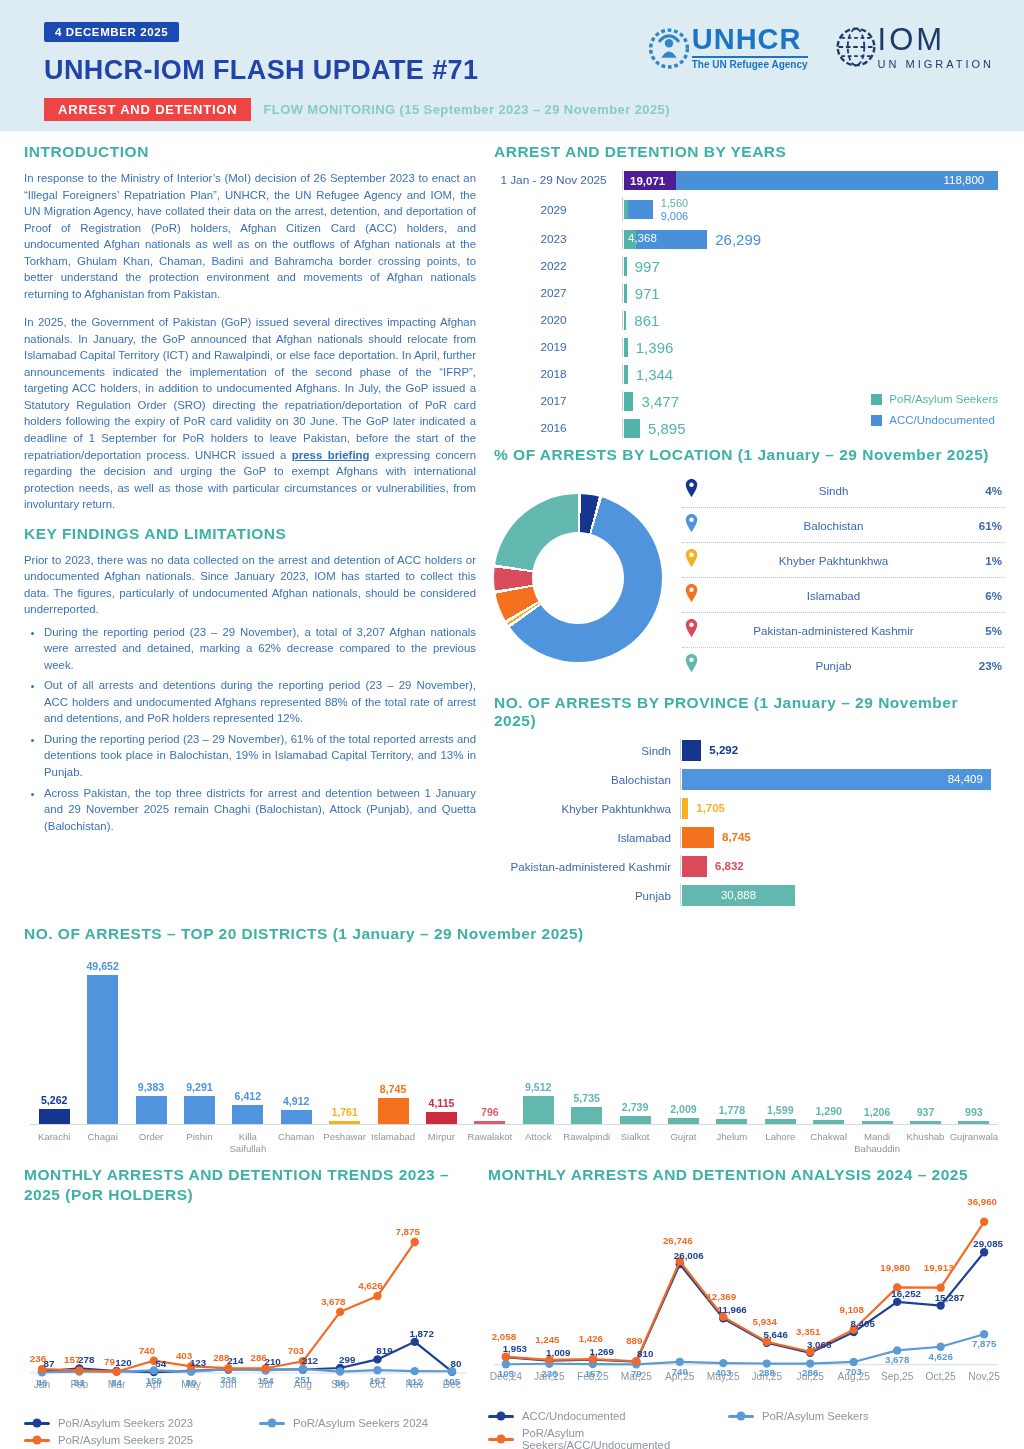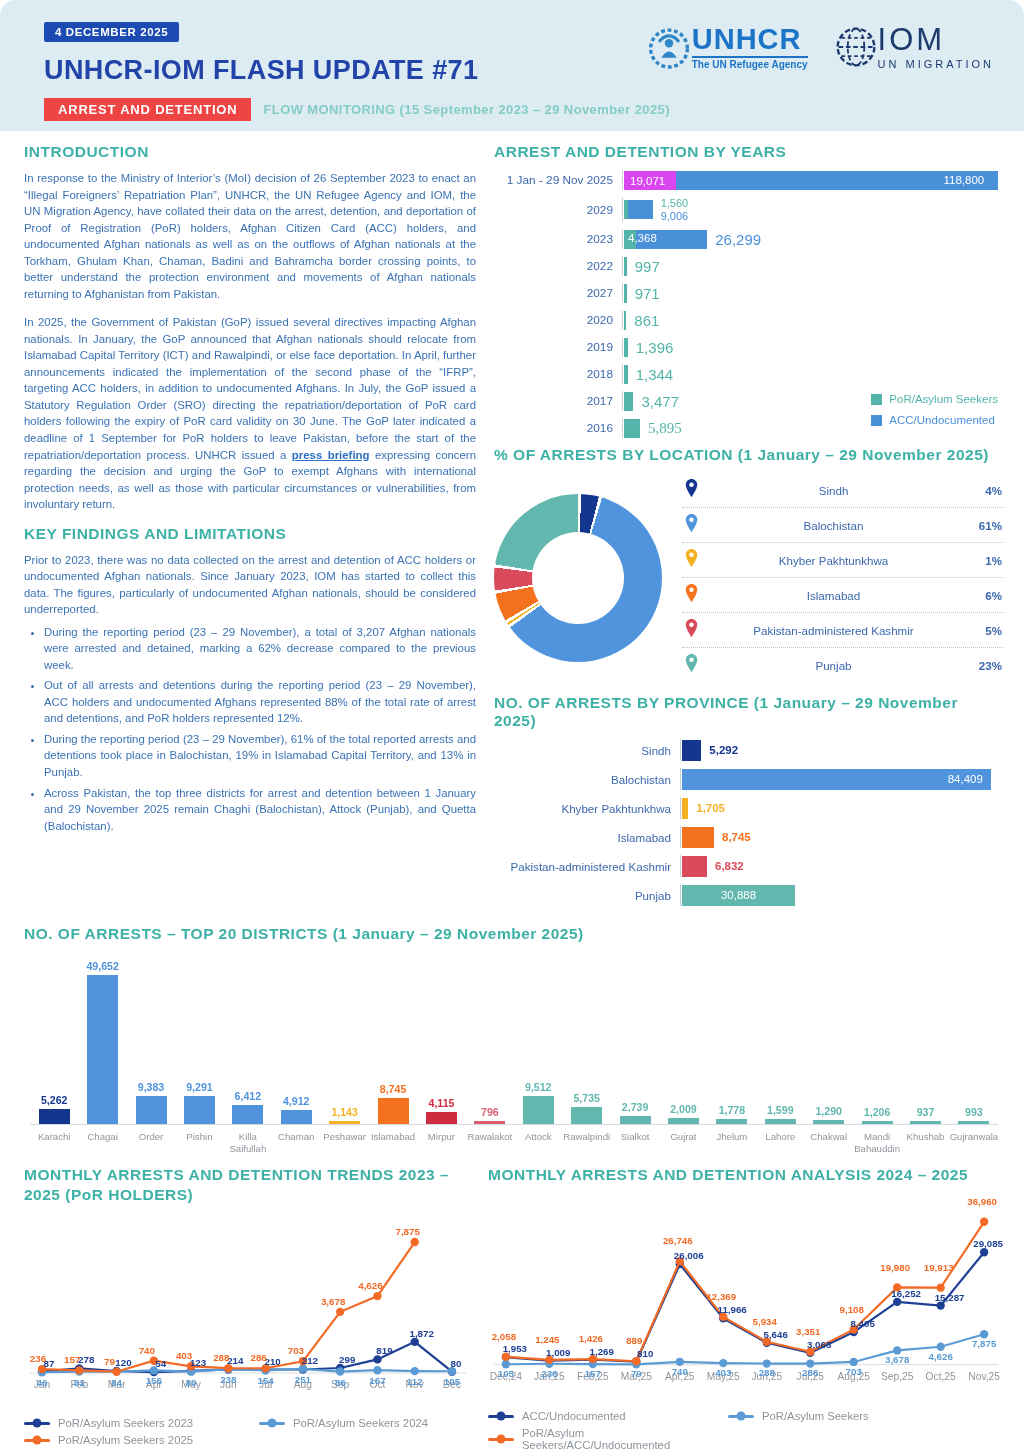--- a/index.html
+++ b/index.html
@@ -1,17 +1,17 @@
 <!DOCTYPE html>
 <html><head>
 <meta charset="utf-8">
 <style>
   * { box-sizing: border-box; margin: 0; padding: 0; }
   html,body { background:#fff; font-family:"Liberation Sans", sans-serif; }
-  .page { width:1024px; height:1449px; background:#fff; position:relative; overflow:hidden;border-radius:16px; }
+  .page { width:1024px; height:1449px; background:#fff; position:relative; overflow:hidden; }
 
   
   .header { background:#dcecf2; padding:22px 30px 10px 44px; position:relative; }
   .date-badge { display:inline-block; background:#1c4ab3; color:#fff; font-size:11.5px; font-weight:bold;
     letter-spacing:0.6px; padding:4px 11px; border-radius:2px; }
   .title { color:#2244a9; font-size:27px; font-weight:bold; letter-spacing:0.4px; margin:13px 0 12px; }
   .tag-row { display:flex; align-items:center; gap:12px; }
   .tag-badge { background:#ef4444; color:#fff; font-size:13px; font-weight:bold; letter-spacing:0.8px;
     padding:4px 14px; }
   .tag-caption { color:#85cdc4; font-size:13px; font-weight:bold; letter-spacing:0.4px; }
@@ -28,21 +28,21 @@
   .left-col { width:452px; flex:none; }
   .right-col { flex:1; min-width:0; }
   h2.sec { color:#3db1a6; font-size:15.5px; font-weight:bold; letter-spacing:0.5px; margin:0 0 9px; }
   .para { color:#3a72b5; font-size:11.4px; line-height:1.45; text-align:justify; margin-bottom:12px; }
   .para a { color:#2d6fc1; font-weight:bold; }
   .kf-list { margin:4px 0 0 20px; }
   .kf-list li { color:#3a72b5; font-size:11.4px; line-height:1.45; text-align:justify; margin-bottom:4px; }
 
   
   .ybar-row { display:flex; align-items:center; margin-bottom:7px; min-height:20px; }
-  .ybar-label { width:128px; flex:none; text-align:right; padding-right:9px; color:#3c68ad; font-size:11.8px; }
+  .ybar-label { width:128px; flex:none; text-align:center; padding-right:9px; color:#3c68ad; font-size:11.8px; }
   .ybar-track { flex:1; display:flex; align-items:center; position:relative; border-left:1px solid #c6d3da; padding-left:1px; min-height:20px; }
   .ybar-seg { height:19px; flex:none; }
   .ylab-in { color:#fff; font-size:11.5px; line-height:19px; padding:0 6px; white-space:nowrap; }
   .ylab-out { font-size:15px; margin-left:8px; white-space:nowrap; }
   .ylab-abs { position:absolute; left:5px; top:0; color:#fff; font-size:11.5px; line-height:19px; }
   .ystack { display:flex; flex-direction:column; margin-left:8px; font-size:11px; line-height:1.15; }
   .ychart { position:relative; margin-bottom:4px; }
   .ylegend { position:absolute; right:6px; bottom:12px; }
   .ylegend-item { display:flex; align-items:center; gap:7px; margin-top:9px; font-size:11.5px; }
   .sq { width:11px; height:11px; flex:none; }
@@ -151,21 +151,21 @@
           </ul>
       </section>
 
       <section class="right-col">
         <h2 class="sec">ARREST AND DETENTION BY YEARS</h2>
         <div class="ychart">
           <div>
               <div class="ybar-row">
                 <div class="ybar-label">1 Jan - 29 Nov 2025</div>
                 <div class="ybar-track">
-                  <div class="ybar-seg" style="width: 13.6221%; background: #d946ef;"><span class="ylab-in">19,071</span></div>
+                  <div class="ybar-seg" style="width: 13.6221%; background: #4c1d95; font-weight: bold;"><span class="ylab-in">19,071</span></div>
                   <div class="ybar-seg" style="width: 84.8571%; background: rgb(74, 144, 217); position: relative;">
                     <span class="ylab-in" style="position: absolute; right: 8px; top: 0px;">118,800</span>
                   </div>
                 </div>
               </div>
               <div class="ybar-row">
                 <div class="ybar-label">2029</div>
                 <div class="ybar-track">
                   <div class="ybar-seg" style="width: 1.11429%; background: rgb(83, 181, 169);"></div>
                   <div class="ybar-seg" style="width: 6.43286%; background: rgb(74, 144, 217);"></div>
@@ -223,21 +223,21 @@
                 <div class="ybar-label">2017</div>
                 <div class="ybar-track">
                   <div class="ybar-seg" style="width: 2.48357%; background: rgb(83, 181, 169);"></div>
                   <span class="ylab-out" style="color: rgb(83, 181, 169);">3,477</span>
                 </div>
               </div>
               <div class="ybar-row">
                 <div class="ybar-label">2016</div>
                 <div class="ybar-track">
                   <div class="ybar-seg" style="width: 4.21071%; background: rgb(83, 181, 169);"></div>
-                  <span class="ylab-out" style="color: rgb(83, 181, 169); font-family: Liberation Serif, serif;">5,895</span>
+                  <span class="ylab-out" style="color: rgb(83, 181, 169);">5,895</span>
                 </div>
               </div>
             </div>
           <div class="ylegend">
               <div class="ylegend-item">
                 <span class="sq" style="background: rgb(83, 181, 169);"></span>
                 <span style="color: rgb(83, 181, 169);">PoR/Asylum Seekers</span>
               </div>
               <div class="ylegend-item">
                 <span class="sq" style="background: rgb(74, 144, 217);"></span>
@@ -398,21 +398,21 @@
         <div class="dcol">
           <div class="dplot">
             <div class="dval" style="color: rgb(79, 148, 221);">4,912</div>
             <div class="dbar" style="height: 14.736px; background: rgb(79, 148, 221);"></div>
           </div>
           <div class="dbase"></div>
           <div class="dcat">Chaman</div>
         </div>
         <div class="dcol">
           <div class="dplot">
-            <div class="dval" style="color: rgb(244, 178, 35);">1,143</div>
+            <div class="dval" style="color: rgb(244, 178, 35);">1,761</div>
             <div class="dbar" style="height: 3.429px; background: rgb(244, 178, 35);"></div>
           </div>
           <div class="dbase"></div>
           <div class="dcat">Peshawar</div>
         </div>
         <div class="dcol">
           <div class="dplot">
             <div class="dval" style="color: rgb(244, 113, 29);">8,745</div>
             <div class="dbar" style="height: 26.235px; background: rgb(244, 113, 29);"></div>
           </div>

